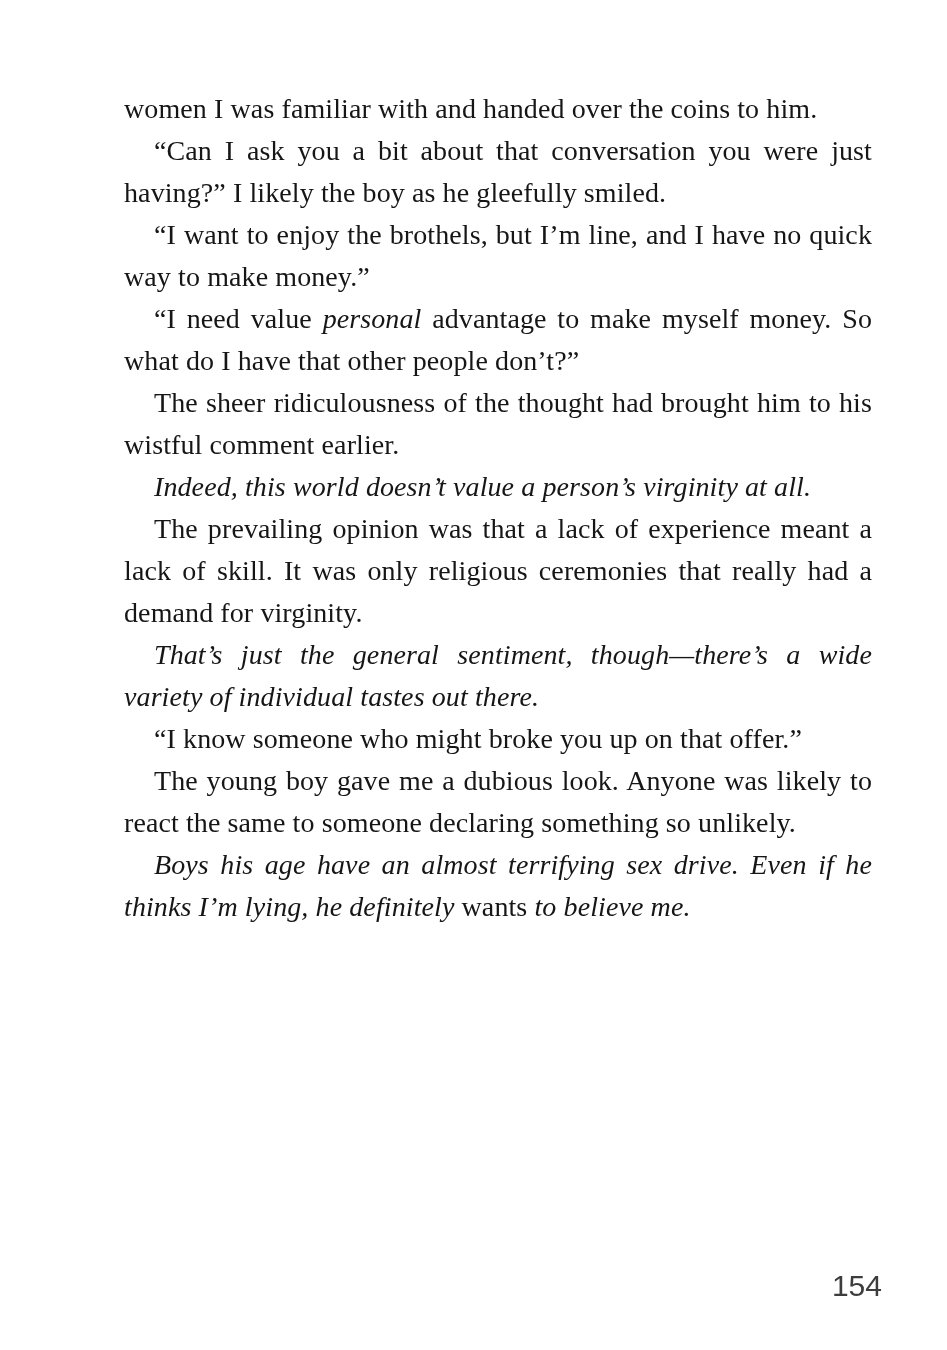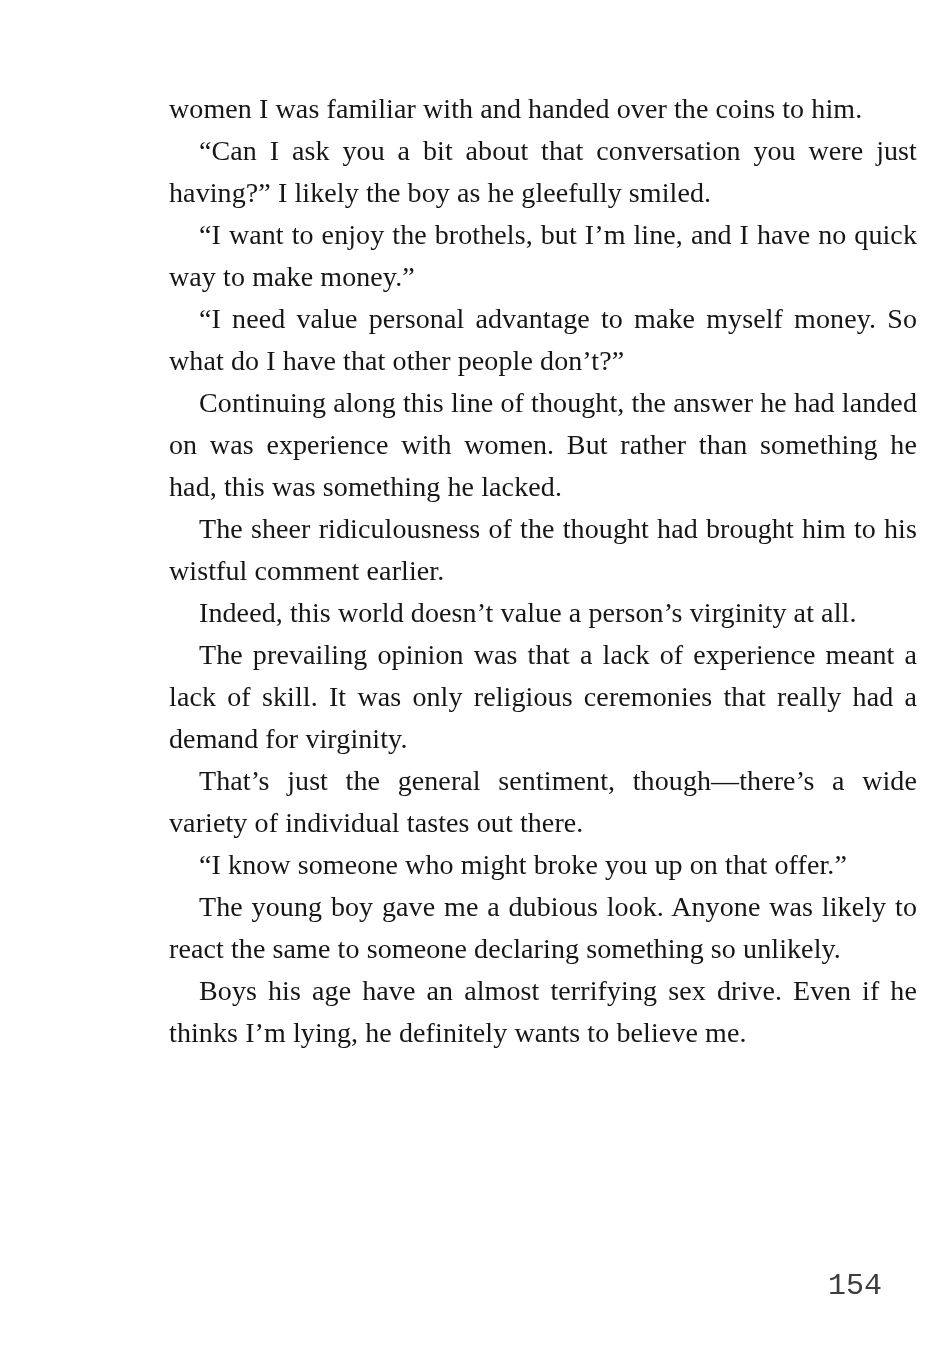--- a/index.html
+++ b/index.html
@@ -18,53 +18,52 @@
   }
   .text-block {
     position: absolute;
     left: 124px;
     top: 88px;
     width: 748px;
     font-size: 28px;
     line-height: 42px;
     text-align: justify;
     letter-spacing: 0.1px;
-    margin-left: 45px;
   }
   .para {
     margin: 0;
     padding: 0;
     text-indent: 0;
   }
   .para.indent {
     text-indent: 30px;
   }
   .italic {
+    font-style: italic;
   }
   .page-number {
     position: absolute;
     top: 1268px;
     right: 65px;
-    font-family: Liberation Mono, monospace;
+    font-family: Liberation Sans, sans-serif;
     font-size: 30px;
     font-weight: 300;
     color: #3d3d3d;
     line-height: 36px;
   }
 </style>
 </head>
 <body>
 
 <div class="page">
   <div class="text-block">
       <p class="para"><span>women I was familiar with and handed over the coins to him.</span></p>
       <p class="para indent"><span>“Can I ask you a bit about that conversation you were just having?” I likely the boy as he gleefully smiled.</span></p>
       <p class="para indent"><span>“I want to enjoy the brothels, but I’m line, and I have no quick way to make money.”</span></p>
       <p class="para indent"><span>“I need value </span><span class="italic">personal</span><span> advantage to make myself money. So what do I have that other people don’t?”</span></p>
-      <p class="para indent"><span>Continuing along this line of thought, the answer he had landed on was experience with women. But rather than some­thing he had, this was something he lacked.</span></p>
       <p class="para indent"><span>The sheer ridiculousness of the thought had brought him to his wistful comment earlier.</span></p>
       <p class="para indent"><span class="italic">Indeed, this world doesn’t value a person’s virginity at all.</span></p>
       <p class="para indent"><span>The prevailing opinion was that a lack of experience meant a lack of skill. It was only religious ceremonies that really had a demand for virginity.</span></p>
       <p class="para indent"><span class="italic">That’s just the general sentiment, though—there’s a wide variety of individual tastes out there.</span></p>
       <p class="para indent"><span>“I know someone who might broke you up on that offer.”</span></p>
       <p class="para indent"><span>The young boy gave me a dubious look. Anyone was likely to react the same to someone declaring something so unlikely.</span></p>
       <p class="para indent"><span class="italic">Boys his age have an almost terrifying sex drive. Even if he thinks I’m lying, he definitely </span><span>wants</span><span class="italic"> to believe me.</span></p>
     </div>
   <div class="page-number">154</div>
 </div>

